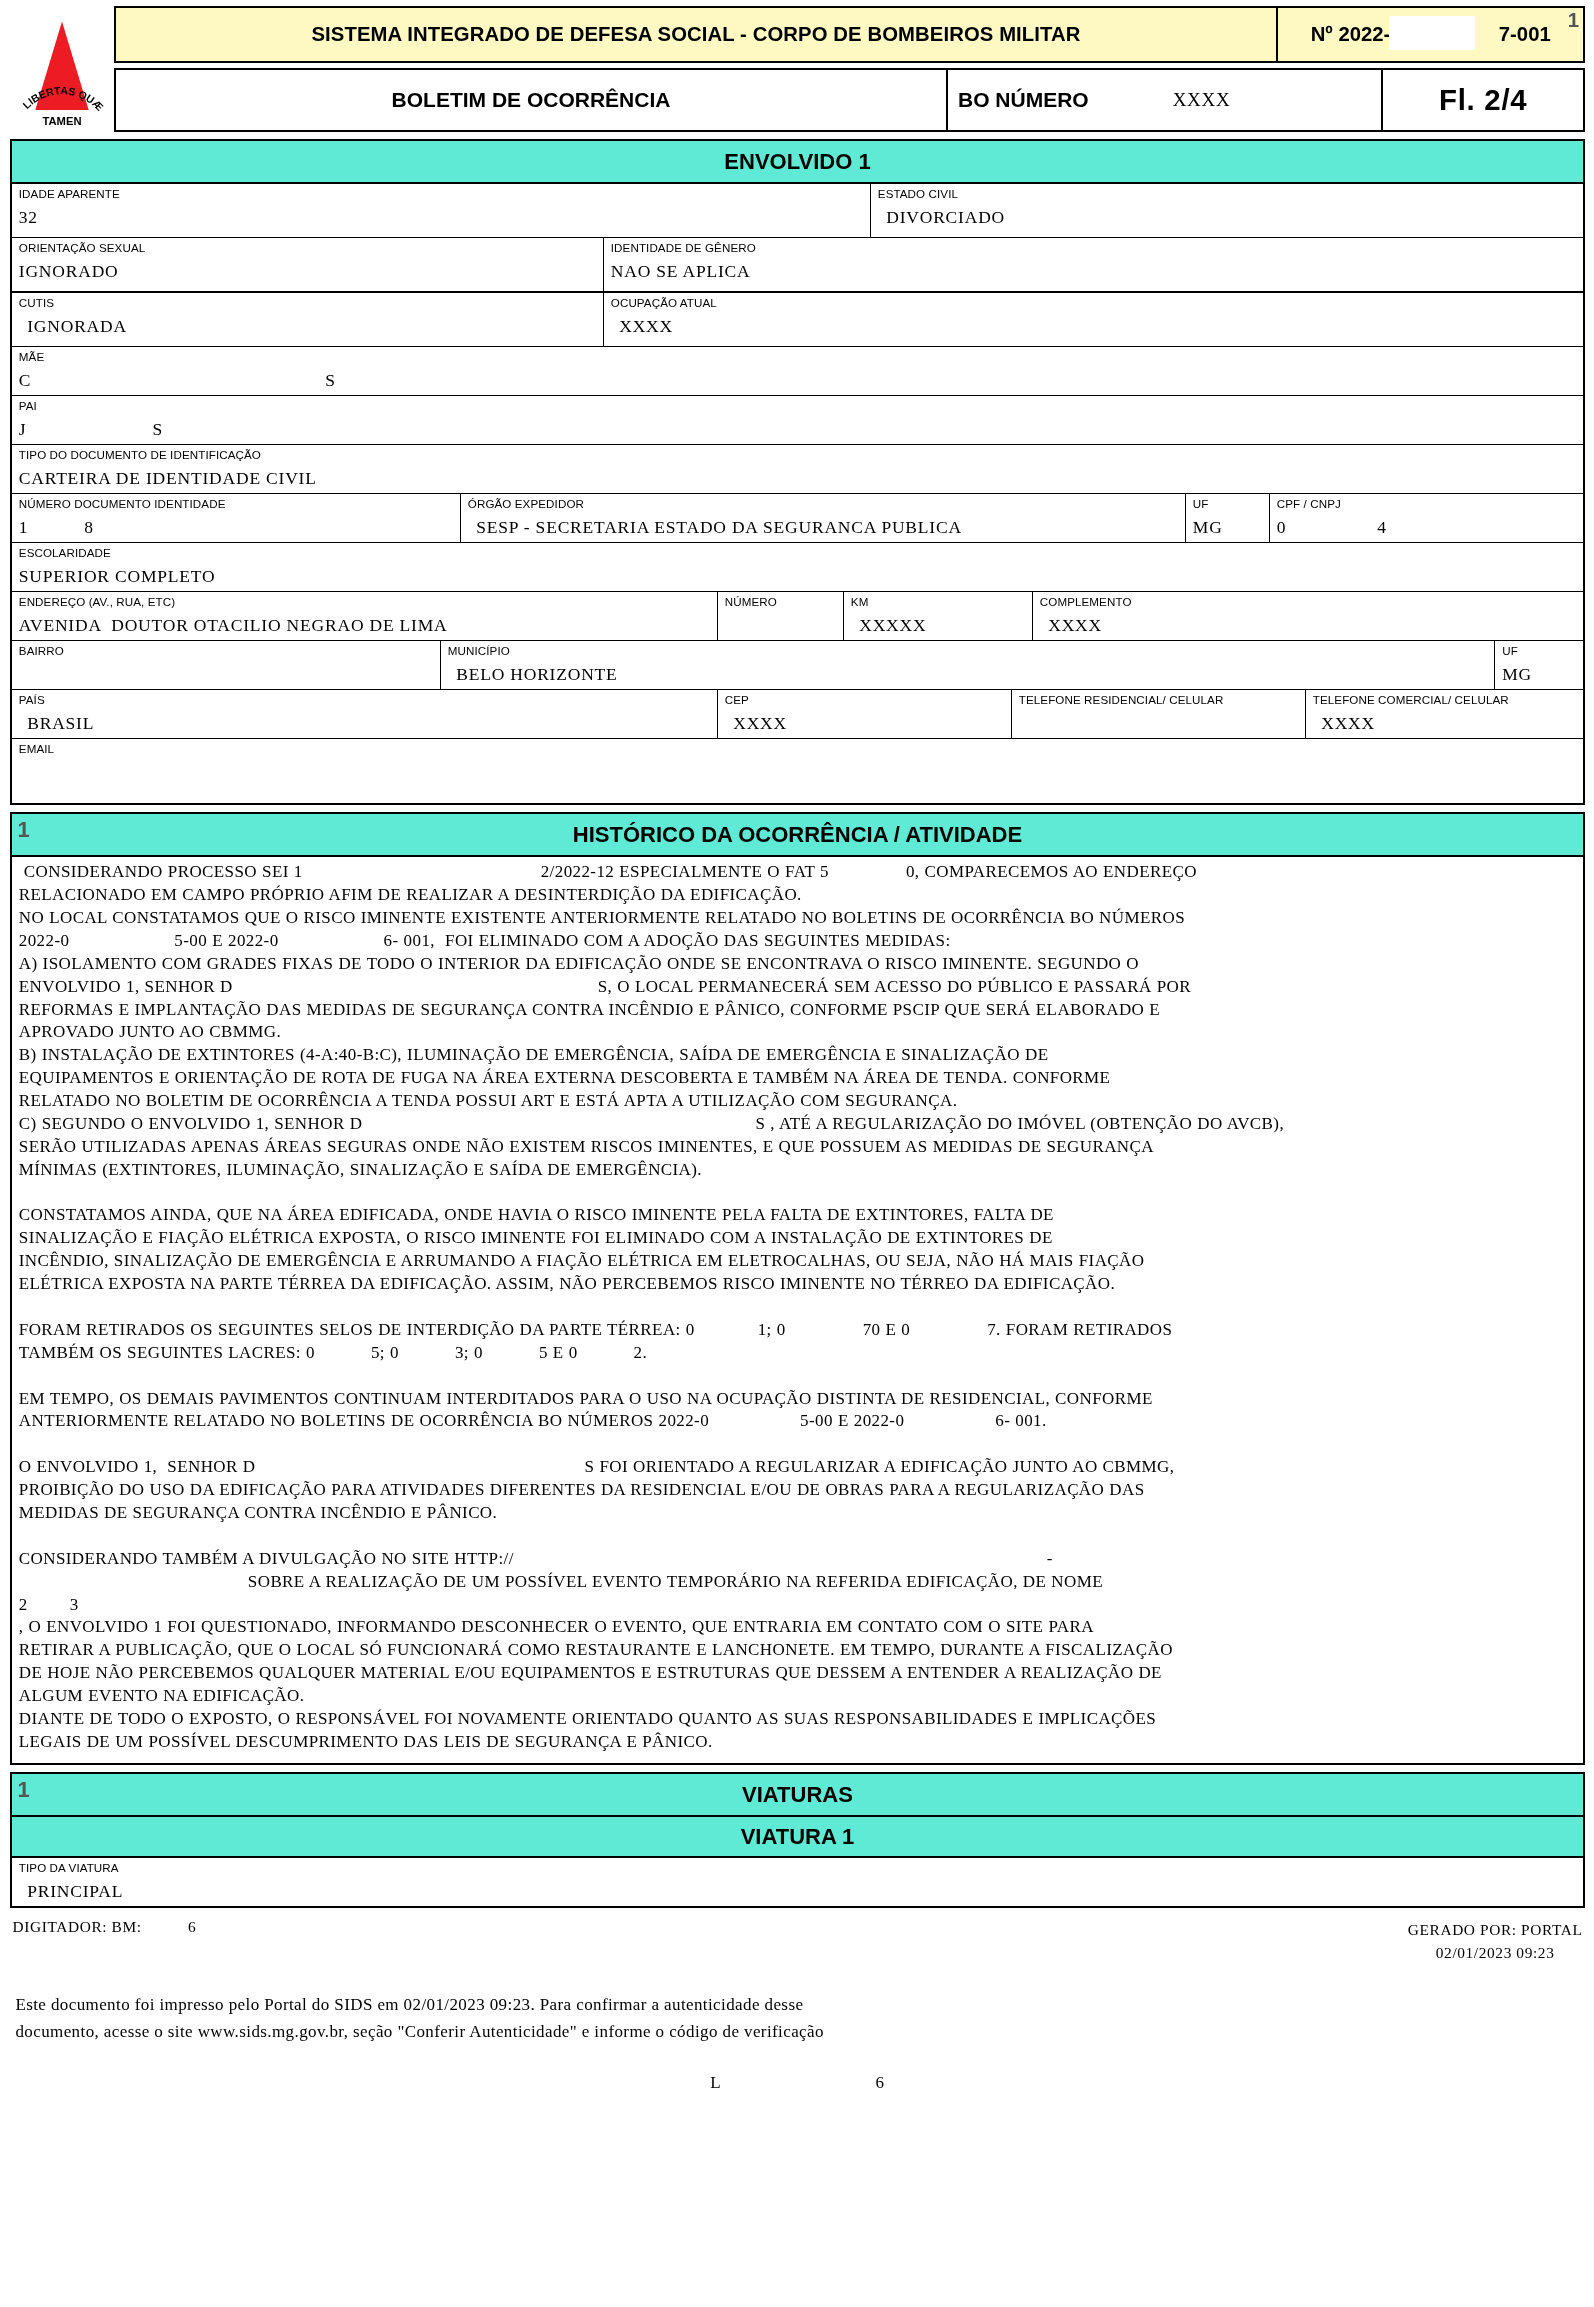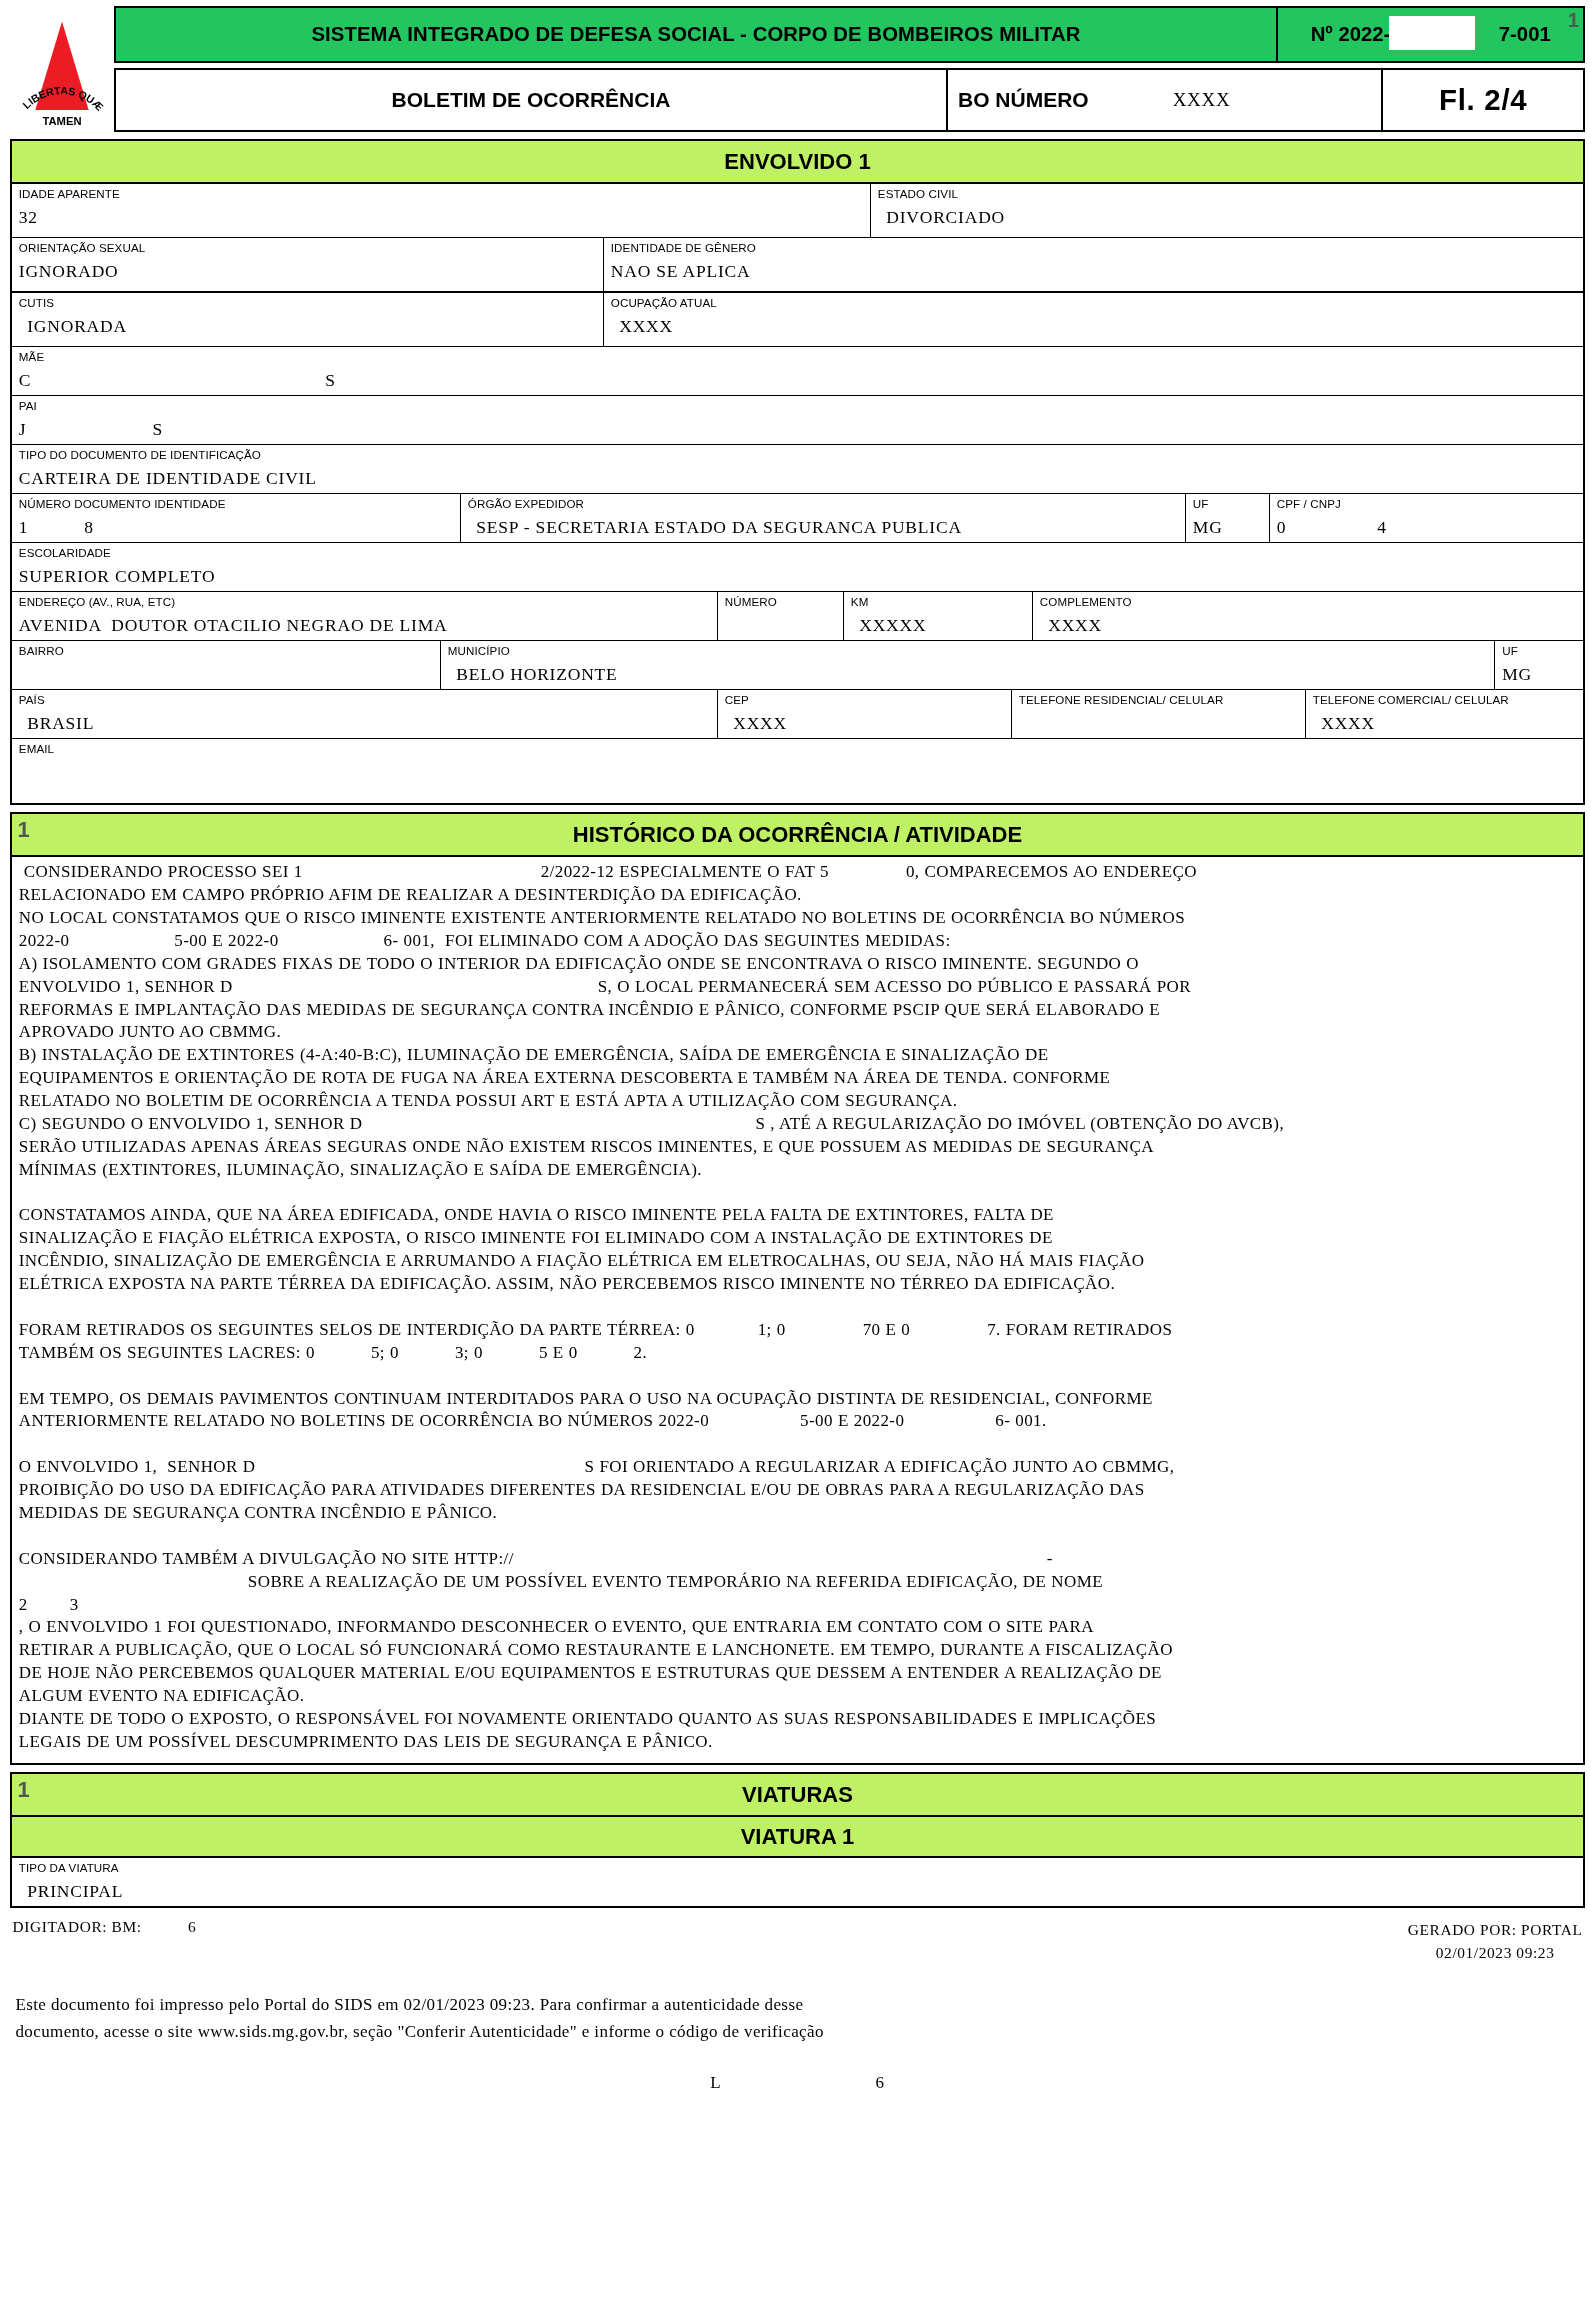--- a/index.html
+++ b/index.html
@@ -36,21 +36,21 @@
     position: relative;
     height: 125px;
   }
   .emblem svg { display:block; }
 
   .hdr-right { flex: 1; display: flex; flex-direction: column; }
 
   .hdr-row1 {
     display: flex;
     border: 2.1px solid #000;
-    background: #22c55e;
+    background: #fef9c3;
     height: 57px;
     box-sizing: border-box;
     position: relative;
   }
   .hdr-title-cell {
     flex: 1;
     display: flex;
     align-items: center;
     justify-content: center;
     border-right: 2.1px solid #000;
@@ -134,21 +134,21 @@
   }
   .hdr-fl span { font-weight: bold; font-size: 29.4px; letter-spacing: 0.7px; }
 
   
   .sheet {
     margin: 7px 9.8px 0 9.8px;
     border: 2.1px solid #000;
     box-sizing: border-box;
   }
   .band {
-    background: #bef264;
+    background: #5eead4;
     border-bottom: 2.1px solid #000;
     height: 43px;
     display: flex;
     align-items: center;
     justify-content: center;
     position: relative;
     box-sizing: border-box;
   }
   .band span { font-weight: bold; font-size: 22px; }
   .band .sup-mark { left: 5.6px; right: auto; top: 2.8px; }

